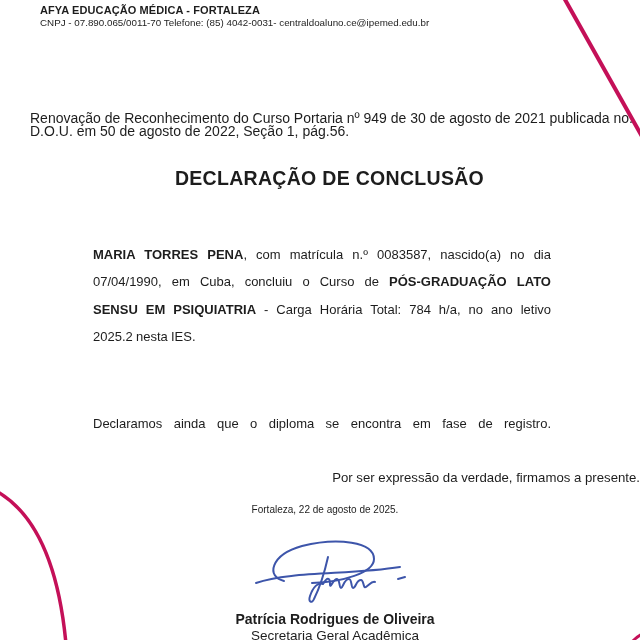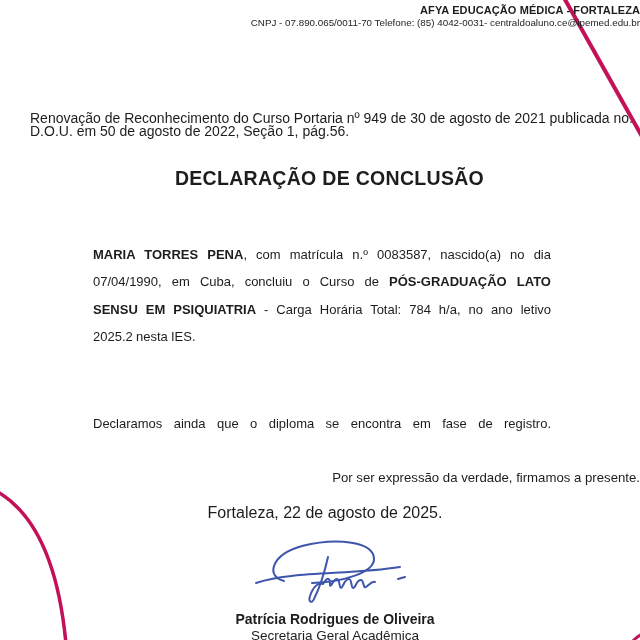--- a/index.html
+++ b/index.html
@@ -8,38 +8,38 @@
     --text:#1d1d1d;
   }
   html,body{margin:0;padding:0;background:#ffffff;}
   .page{
     position:relative;width:640px;height:640px;background:#ffffff;overflow:hidden;
     font-family:"Liberation Sans",sans-serif;color:var(--text);
   }
   .abs{position:absolute;}
   .deco{position:absolute;top:0;left:0;width:640px;height:640px;pointer-events:none;}
 
-  .header{top:5px;left:40px;right:0;text-align:right;line-height:11.8px;}
+  .header{top:5px;left:40px;right:0;text-align:left;line-height:11.8px;}
   .inst{font-size:11px;font-weight:bold;letter-spacing:0.1px;}
   .addr,.contact{font-size:9.8px;}
 
   .ordinance{top:112px;left:30px;right:0;font-size:14px;line-height:12.6px;}
 
   .doc-title{top:167px;left:30px;right:11px;text-align:center;font-size:19.5px;font-weight:bold;letter-spacing:0.3px;}
 
   .body-par{top:241px;left:93px;width:458px;font-size:13px;line-height:27.4px;word-spacing:-0.4px;}
   .line{white-space:nowrap;text-align:justify;text-align-last:justify;}
   .line.last{text-align:left;text-align-last:left;white-space:normal;}
   .line b{font-weight:bold;}
 
   .par2{top:410px;left:93px;width:458px;font-size:13px;line-height:27px;
         white-space:nowrap;text-align:justify;text-align-last:justify;}
 
   .par3{top:470px;left:10px;right:0;text-align:right;font-size:13.2px;}
-  .dateline{top:504px;left:10px;right:0;text-align:center;font-size:16px;}
+  .dateline{top:504px;left:10px;right:0;text-align:center;font-size:10px;}
 
   .sig-wrap{top:535px;left:250px;width:160px;height:74px;}
   .sig-name{top:611px;left:30px;right:0;text-align:center;font-size:14px;font-weight:bold;}
   .sig-role{top:628px;left:30px;right:0;text-align:center;font-size:13.5px;}
 </style>
 </head>
 <body>
 
 <div class="page">
 

